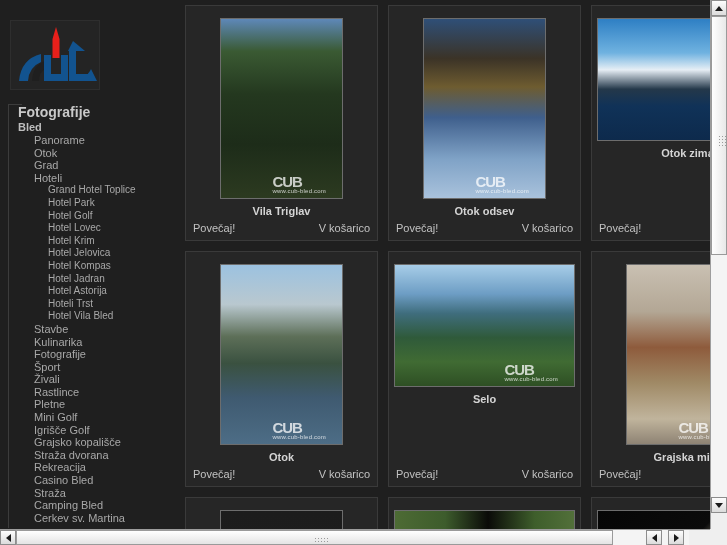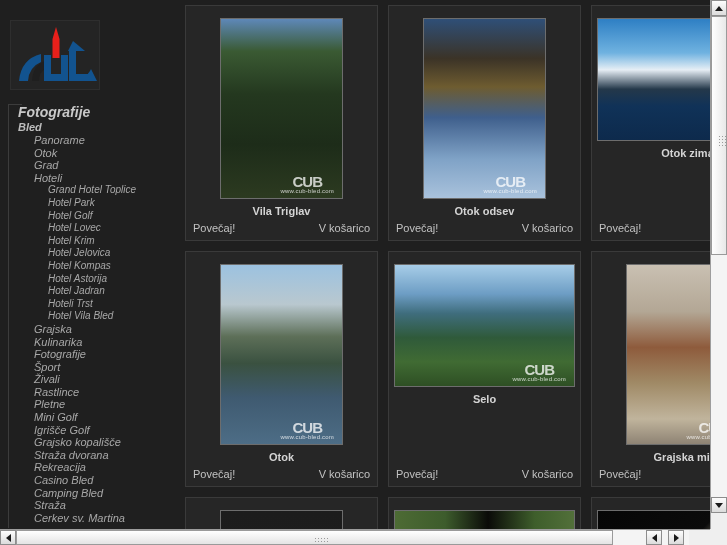--- a/index.html
+++ b/index.html
@@ -22,21 +22,20 @@
     position: absolute; left: 10px; top: 20px;
     width: 90px; height: 70px;
     background: #242424;
     border: 1px solid #2e2e2e;
   }
   #logo-box svg { display: block; }
 
   #tree {
     position: absolute; left: 8px; top: 104px;
     width: 172px;
-    font-style: italic;
   }
   .tree-rule {
     position: absolute; left: 8px; top: 104px;
     width: 1px; height: 424px;
     background: #3c3c3c;
   }
   .tree-rule-top {
     position: absolute; left: 8px; top: 104px;
     width: 14px; height: 1px;
     background: #3c3c3c;
@@ -85,23 +84,23 @@
     border: 1px solid #6d6d6d;
     background: #000;
     overflow: hidden;
     line-height: 0;
   }
   .thumb-wrap.port { width: 123px; height: 181px; }
   .thumb-wrap.land { width: 181px; height: 123px; }
   .thumb-wrap.land2 { width: 181px; height: 128px; }
   .thumb { width: 100%; height: 100%; display: block; position: relative; }
   .wm {
-    position: absolute; right: 8px; bottom: 3px;
+    position: absolute; right: 16px; bottom: 3px;
     font-size: 6px; color: rgba(255,255,255,.75);
-    letter-spacing: .2px; text-align: center; line-height: 7px;
+    letter-spacing: .2px; text-align: left; line-height: 7px;
     font-family: "Liberation Sans", sans-serif;
   }
   .wm b { display:block; font-size: 15px; line-height: 13px; letter-spacing:-1px; }
   .caption {
     margin-top: 6px;
     font-size: 11px; font-weight: bold;
     color: #d4d4d4; text-align: center;
     white-space: nowrap;
   }
   .actions {
@@ -189,39 +188,39 @@
         <div class="t-item t-l2">Otok</div>
         <div class="t-item t-l2">Grad</div>
         <div class="t-item t-l2">Hoteli</div>
         <div class="t-item t-l3">Grand Hotel Toplice</div>
         <div class="t-item t-l3">Hotel Park</div>
         <div class="t-item t-l3">Hotel Golf</div>
         <div class="t-item t-l3">Hotel Lovec</div>
         <div class="t-item t-l3">Hotel Krim</div>
         <div class="t-item t-l3">Hotel Jelovica</div>
         <div class="t-item t-l3">Hotel Kompas</div>
+        <div class="t-item t-l3">Hotel Jadran</div>
         <div class="t-item t-l3">Hotel Astorija</div>
-        <div class="t-item t-l3">Hotel Jadran</div>
         <div class="t-item t-l3">Hoteli Trst</div>
         <div class="t-item t-l3">Hotel Vila Bled</div>
-        <div class="t-item t-l2">Grajska</div>
+        <div class="t-item t-l2">Stavbe</div>
         <div class="t-item t-l2">Kulinarika</div>
         <div class="t-item t-l2">Fotografije</div>
         <div class="t-item t-l2">Šport</div>
         <div class="t-item t-l2">Živali</div>
         <div class="t-item t-l2">Rastlince</div>
         <div class="t-item t-l2">Pletne</div>
         <div class="t-item t-l2">Mini Golf</div>
         <div class="t-item t-l2">Igrišče Golf</div>
         <div class="t-item t-l2">Grajsko kopališče</div>
         <div class="t-item t-l2">Straža dvorana</div>
         <div class="t-item t-l2">Rekreacija</div>
         <div class="t-item t-l2">Casino Bled</div>
+        <div class="t-item t-l2">Straža</div>
         <div class="t-item t-l2">Camping Bled</div>
-        <div class="t-item t-l2">Straža</div>
         <div class="t-item t-l2">Cerkev sv. Martina</div>
       </div>
   </div>
 
   <div id="content">
     <div id="grid">
         <div class="row">
           <div class="card card-r1">
             <div class="thumb-wrap port">
               <div class="thumb" style="background: linear-gradient(rgb(94, 136, 184) 0%, rgb(58, 90, 51) 18%, rgb(36, 56, 31) 42%, rgb(29, 44, 25) 70%, rgb(44, 58, 32) 100%);">

